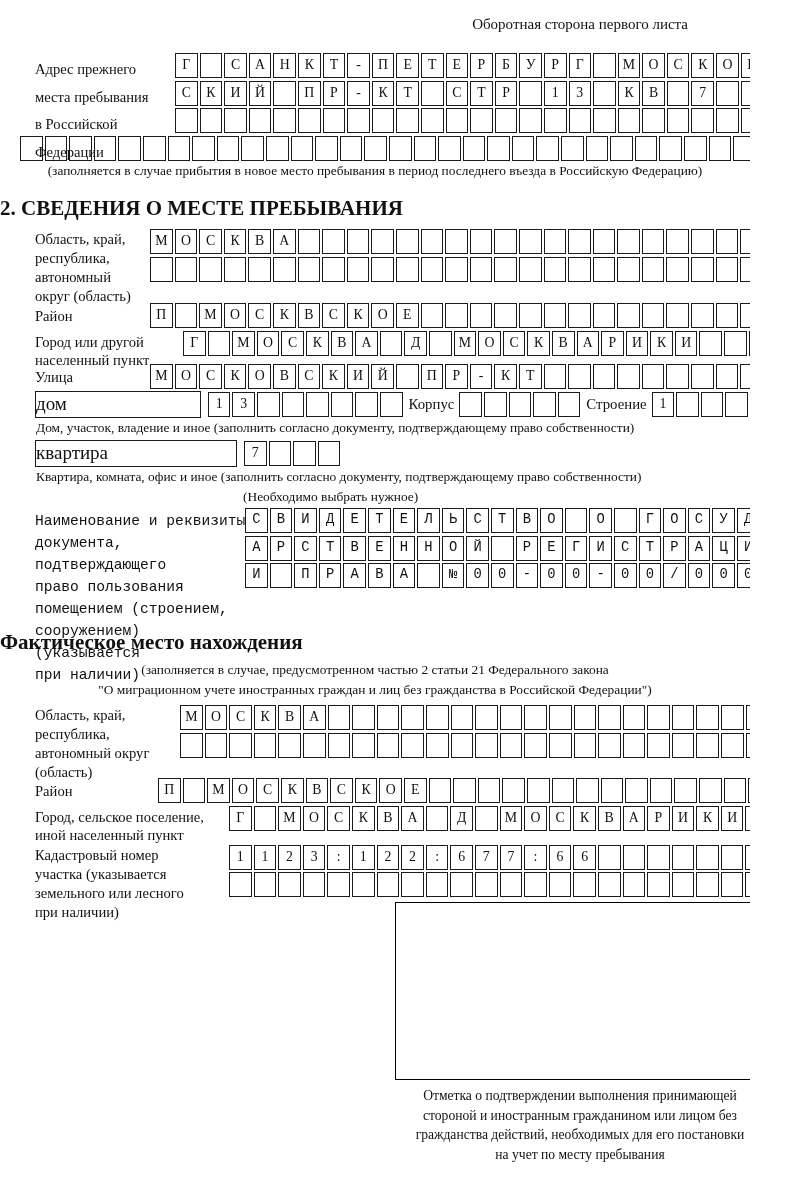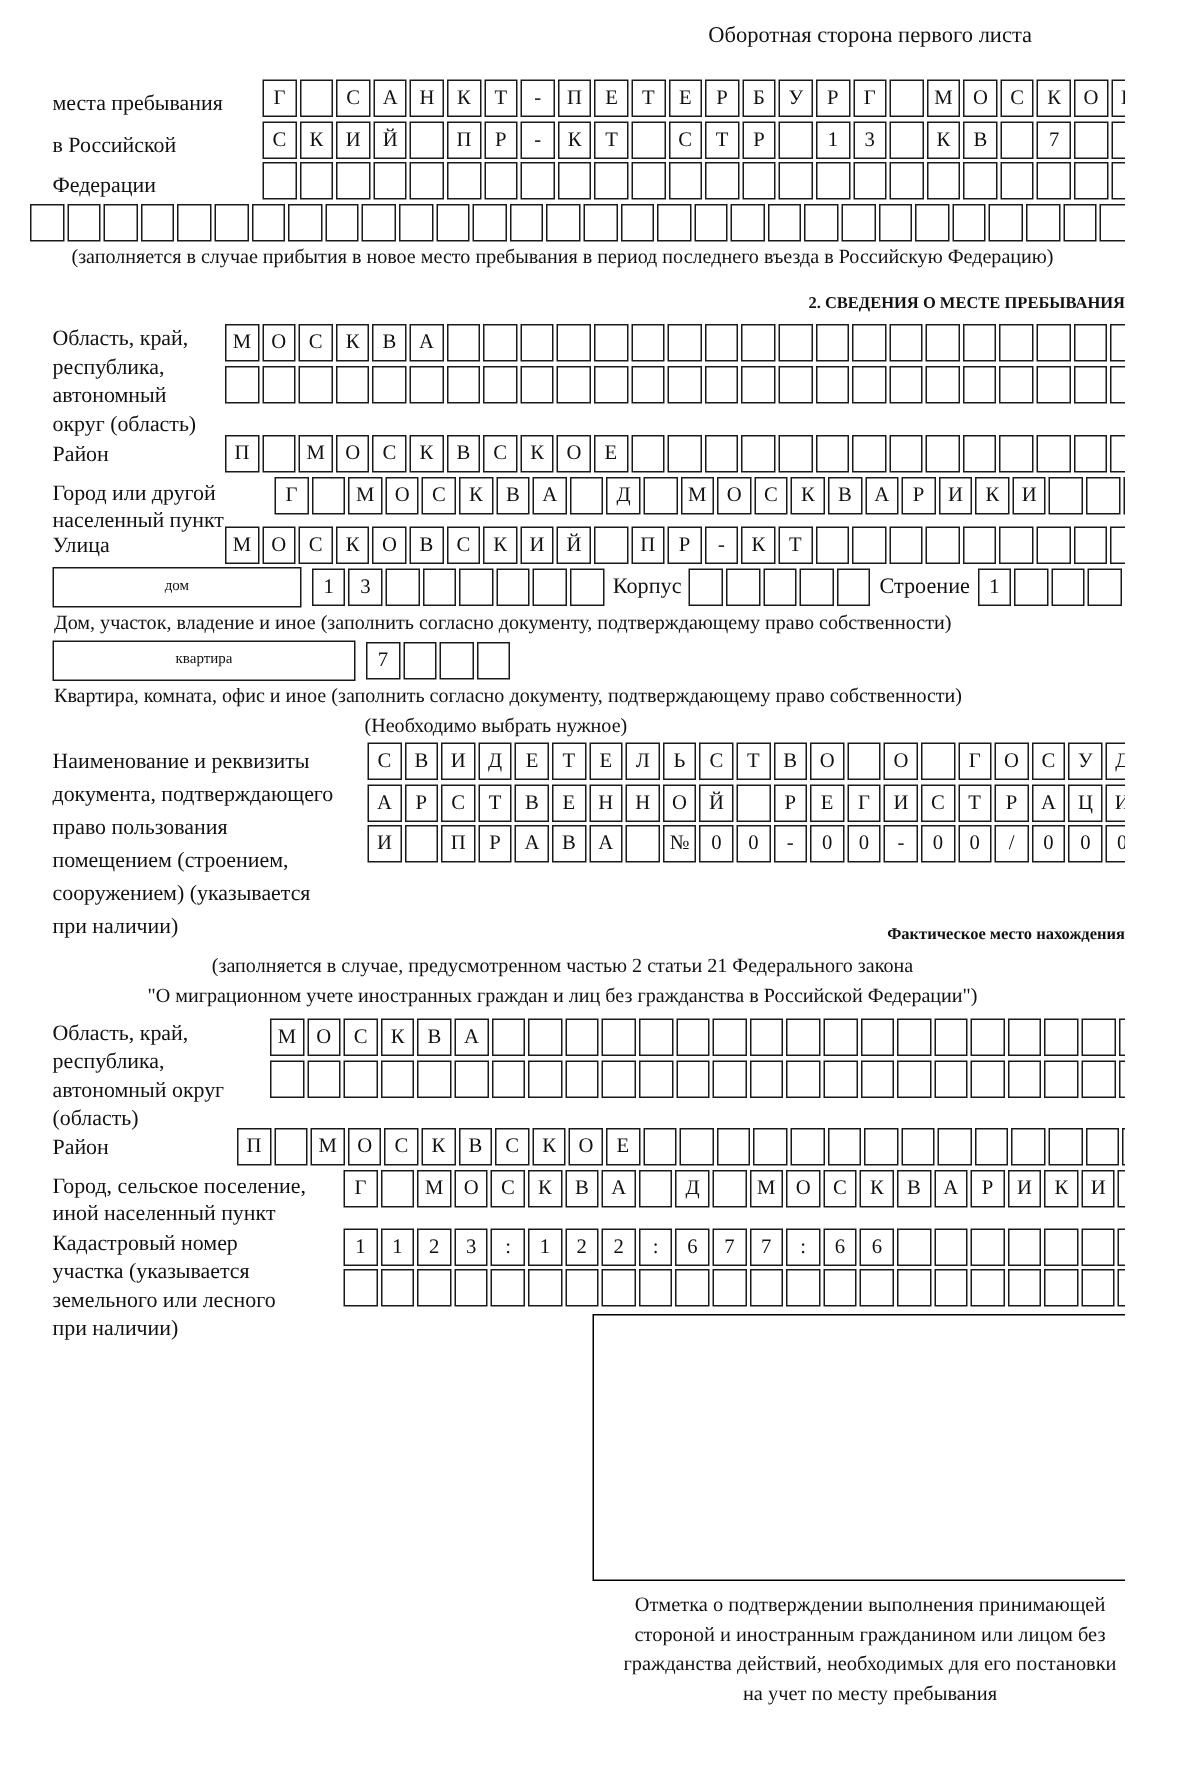--- a/index.html
+++ b/index.html
@@ -13,25 +13,25 @@
   .ml175{margin-left:175px}.ml20{margin-left:20px}.ml150{margin-left:150px}.ml183{margin-left:183px}
   .ml245{margin-left:245px}.ml180{margin-left:180px}.ml158{margin-left:158px}.ml229{margin-left:229px}
   .field{position:relative;}
   .flabel{position:absolute;left:35px;top:1px;font-size:14.6px;line-height:19px;width:150px;}
   .flabel-wide{width:200px;}
   .flabel-prev{line-height:27.5px;top:3px;width:145px;}
   .flabel-doc{line-height:22px;top:2px;width:215px;}
   .flabel-one{line-height:25px;}
   .note{ text-align:center;font-size:13.4px;margin:2px 0 17px 0;}
   .note-left{font-size:13.4px;margin:1px 0 4px 36px;text-align:left;}
-  .sec-title{text-align:right;font-weight:bold;font-size:11px;margin:6px 0 8px 0;}
+  .sec-title{text-align:left;font-weight:bold;font-size:21px;margin:6px 0 8px 0;}
   .mb21{margin-bottom:21px}.mb8{margin-bottom:8px}.mb42{margin-bottom:42px}.mb20{margin-bottom:20px}
   .inline-row{display:flex;align-items:center;margin-left:35px;height:27px;margin-bottom:2px;}
-  .bigbox{box-sizing:border-box;height:27px;border:1.6px solid #1a1a1a;text-align:center;
-          font-size:10px;line-height:24px;}
+  .bigbox{box-sizing:border-box;height:27px;border:1.6px solid #1a1a1a;text-align:left;
+          font-size:19px;line-height:24px;}
   .w167{width:167px}.w202{width:202px}
   .gap7{margin-left:7px}
   .unit-label{font-size:14.8px;margin:0 5px 0 4px;}
   .stay-row{display:flex;align-items:center;margin:3px 0 1px 35px;height:24px;font-size:14.8px;}
   .cb{box-sizing:border-box;width:19px;min-width:19px;height:23px;border:1.6px solid #1a1a1a;
       text-align:center;line-height:20px;font-size:14px;margin:0 10px 0 8px;}
   .cb2{margin-left:18px}.cb3{margin-left:26px}
   .stay-note{font-size:13.4px;margin:1px 0 3px 243px;}
   .act-note{text-align:center;font-size:13.4px;line-height:19.5px;margin-top:5px;}
   .stamp{box-sizing:border-box;width:357px;height:178px;border:1.8px solid #000;
@@ -40,20 +40,21 @@
 </style>
 </head>
 <body>
 
 <div class="page">
 
   <div class="corner">Оборотная сторона первого листа</div>
 
   <div class="field" style="margin-top:20px;">
     <div class="flabel flabel-prev">
+        <div>Адрес прежнего</div>
         <div>места пребывания</div>
         <div>в Российской</div>
         <div>Федерации</div>
       </div>
     <div class="crow ml175">
         <span class="cell">Г</span>
         <span class="cell"></span>
         <span class="cell">С</span>
         <span class="cell">А</span>
         <span class="cell">Н</span>
@@ -360,21 +361,21 @@
         <span class="cell">7</span>
         <span class="cell"></span>
         <span class="cell"></span>
         <span class="cell"></span>
       </div>
   </div>
   <div class="note-left">Квартира, комната, офис и иное (заполнить согласно документу, подтверждающему право собственности)</div>
 
   <div class="stay-note">(Необходимо выбрать нужное)</div>
 
-  <div class="field mb42" style="margin-top:3px;">
+  <div class="field mb42" style="margin-top:3px;font-family:Liberation Mono, monospace;">
     <div class="flabel flabel-doc">
         <div>Наименование и реквизиты</div>
         <div>документа, подтверждающего</div>
         <div>право пользования</div>
         <div>помещением (строением,</div>
         <div>сооружением) (указывается</div>
         <div>при наличии)</div>
       </div>
     <div class="crow ml245">
         <span class="cell">С</span>

